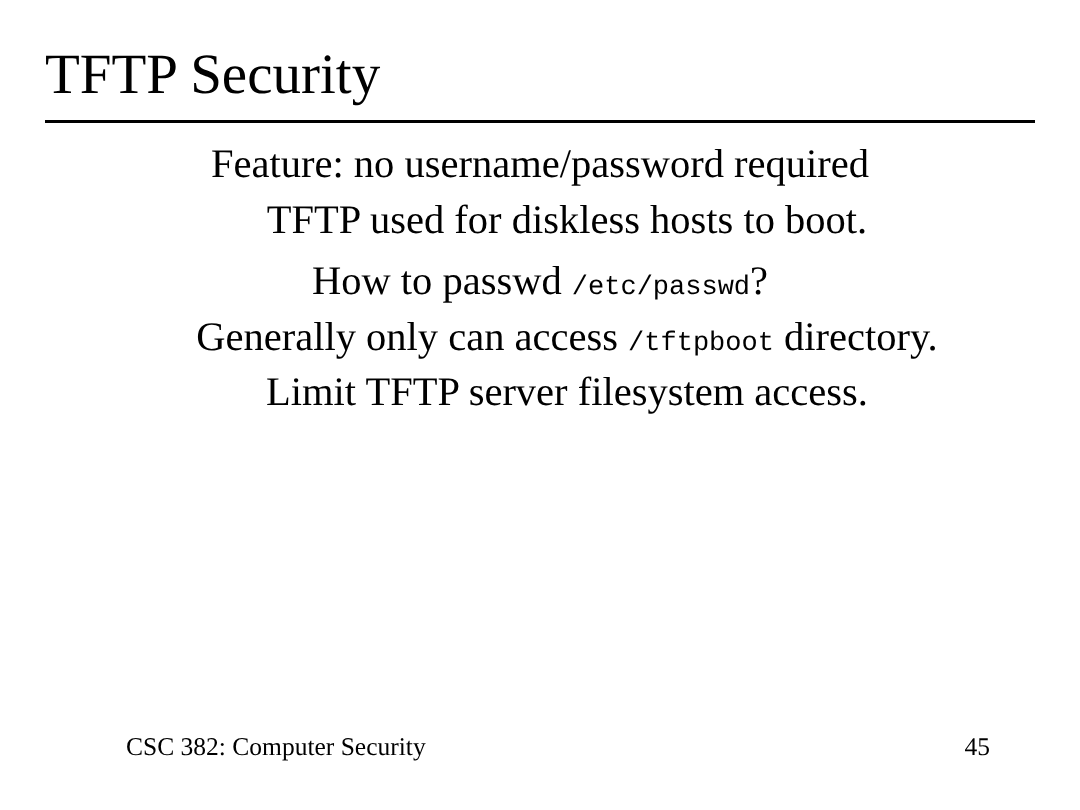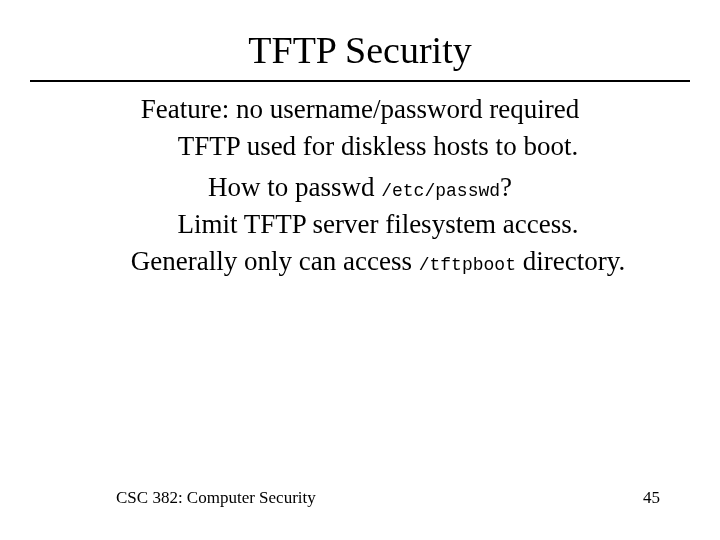--- a/index.html
+++ b/index.html
@@ -17,21 +17,20 @@
       overflow: hidden;
     }
     .slide {
       width: 100%;
       height: 100%;
       padding: 20px 30px 0 30px;
       position: relative;
     }
     .title {
       font-size: 38px;
-      text-align: center;
       font-weight: normal;
       margin-bottom: 8px;
       margin-top: 8px;
     }
     .hr-line {
       border: none;
       border-top: 2.5px solid #000;
       margin: 0 0 10px 0;
     }
     .body-text {
@@ -54,21 +53,21 @@
       font-family: 'Courier New', Courier, monospace;
       font-size: 18px;
     }
     .footer {
       position: absolute;
       bottom: 32px;
       left: 0;
       width: 100%;
       display: flex;
       justify-content: space-between;
-      padding: 0 60px 0 116px;
+      padding: 0 60px 0 84px;
       font-size: 17px;
     }
     .footer-left {
       text-align: center;
     }
     .footer-right {
       text-align: center;
     }
   </style>
 </head>
@@ -79,24 +78,24 @@
   <hr class="hr-line">
 
   <div class="body-text">
     <div class="point-main">Feature: no username/password required</div>
     <div class="point-sub">TFTP used for diskless hosts to boot.</div>
 
     <div class="point-main">
       <span>How to passwd </span><span class="mono">/etc/passwd</span><span>?</span>
     </div>
 
-    <div class="point-sub2">Limit TFTP server filesystem access.</div>
-
     <div class="point-sub2">
       <span>Generally only can access </span><span class="mono">/tftpboot</span><span> directory.</span>
     </div>
+
+    <div class="point-sub2">Limit TFTP server filesystem access.</div>
   </div>
 
   <div class="footer">
     <div class="footer-left">CSC 382: Computer Security</div>
     <div class="footer-right">45</div>
   </div>
 </div>
 
 </body></html>

